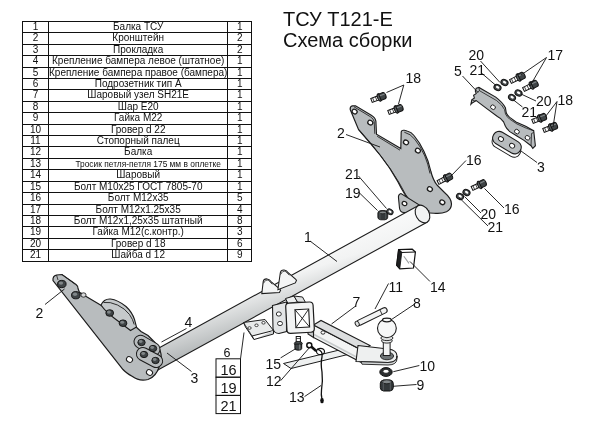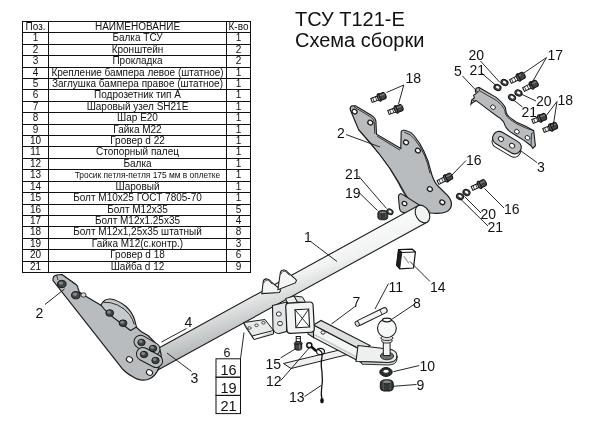--- a/index.html
+++ b/index.html
@@ -1,36 +1,31 @@
 <!DOCTYPE html>
 <html><head>
 <meta charset="utf-8">
 <style>
 html,body{margin:0;padding:0;}
 body{width:600px;height:424px;background:#fff;font-family:"Liberation Sans",sans-serif;position:relative;overflow:hidden;}
 #tbl{position:absolute;left:22px;top:21px;border-collapse:collapse;table-layout:fixed;}
 #tbl td{border:1px solid #111;padding:0;text-align:center;font-size:10px;color:#111;height:10.1px;line-height:10.4px;overflow:hidden;white-space:nowrap;}
 #tbl td.sm{font-size:10px;}#tbl td.xs{font-size:8.4px;padding-left:20px;}
-#title{position:absolute;left:283px;top:9px;font-size:20px;line-height:20.5px;color:#111;white-space:nowrap;margin-left:12px;}
+#title{position:absolute;left:283px;top:9px;font-size:20px;line-height:20.5px;color:#111;white-space:nowrap;}
 svg{position:absolute;left:0;top:0;}
 </style>
 </head>
 <body>
 <table id="tbl" cellspacing="0">
 <colgroup>
       <col style="width:26px">
       <col style="width:178px">
       <col style="width:24px">
     </colgroup>
 <tbody>
-      <tr>
-        <td>Поз.</td>
-        <td>НАИМЕНОВАНИЕ</td>
-        <td>К-во</td>
-      </tr>
 <tr>
         <td>1</td>
         <td>Балка ТСУ</td>
         <td>1</td>
       </tr>
 <tr>
         <td>2</td>
         <td>Кронштейн</td>
         <td>2</td>
       </tr>
@@ -39,21 +34,21 @@
         <td>Прокладка</td>
         <td>2</td>
       </tr>
 <tr>
         <td>4</td>
         <td class="sm">Крепление бампера левое (штатное)</td>
         <td>1</td>
       </tr>
 <tr>
         <td>5</td>
-        <td class="sm">Заглушка бампера правое (штатное)</td>
+        <td class="sm">Крепление бампера правое (бампера)</td>
         <td>1</td>
       </tr>
 <tr>
         <td>6</td>
         <td>Подрозетник тип А</td>
         <td>1</td>
       </tr>
 <tr>
         <td>7</td>
         <td>Шаровый узел SH21E</td>

